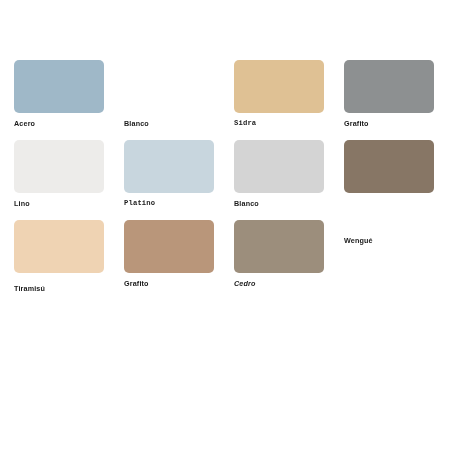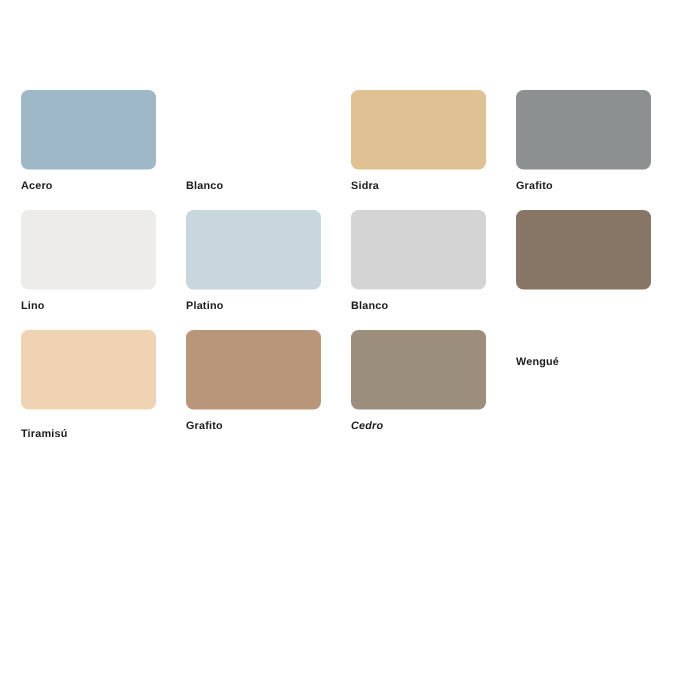--- a/index.html
+++ b/index.html
@@ -61,33 +61,33 @@
       <div class="swatch-cell">
         <div class="swatch-chip" style="background-color: rgb(159, 184, 200);"></div>
         <div class="swatch-label" style="color: rgb(26, 26, 26);">Acero</div>
       </div>
       <div class="swatch-cell">
         <div class="swatch-chip" style="background-color: rgb(255, 255, 255);"></div>
         <div class="swatch-label" style="color: rgb(26, 26, 26);">Blanco</div>
       </div>
       <div class="swatch-cell">
         <div class="swatch-chip" style="background-color: rgb(223, 193, 148);"></div>
-        <div class="swatch-label" style="color: rgb(26, 26, 26);">Sidra</div>
+        <div class="swatch-label" style="color: rgb(26, 26, 26); font-family: Liberation Mono, monospace;">Sidra</div>
       </div>
       <div class="swatch-cell">
         <div class="swatch-chip" style="background-color: rgb(141, 144, 145);"></div>
         <div class="swatch-label" style="color: rgb(26, 26, 26);">Grafito</div>
       </div>
       <div class="swatch-cell">
         <div class="swatch-chip" style="background-color: rgb(237, 236, 234);"></div>
         <div class="swatch-label" style="color: rgb(26, 26, 26);">Lino</div>
       </div>
       <div class="swatch-cell">
         <div class="swatch-chip" style="background-color: rgb(200, 214, 222);"></div>
-        <div class="swatch-label" style="color: rgb(26, 26, 26);">Platino</div>
+        <div class="swatch-label" style="color: rgb(26, 26, 26); font-family: Liberation Mono, monospace;">Platino</div>
       </div>
       <div class="swatch-cell">
         <div class="swatch-chip" style="background-color: rgb(212, 212, 212);"></div>
         <div class="swatch-label" style="color: rgb(26, 26, 26);">Blanco</div>
       </div>
       <div class="swatch-cell">
         <div class="swatch-chip" style="background-color: rgb(135, 118, 101);"></div>
         <div class="swatch-label" style="color: rgb(26, 26, 26); margin-top: 44px;">Wengué</div>
       </div>
       <div class="swatch-cell">

